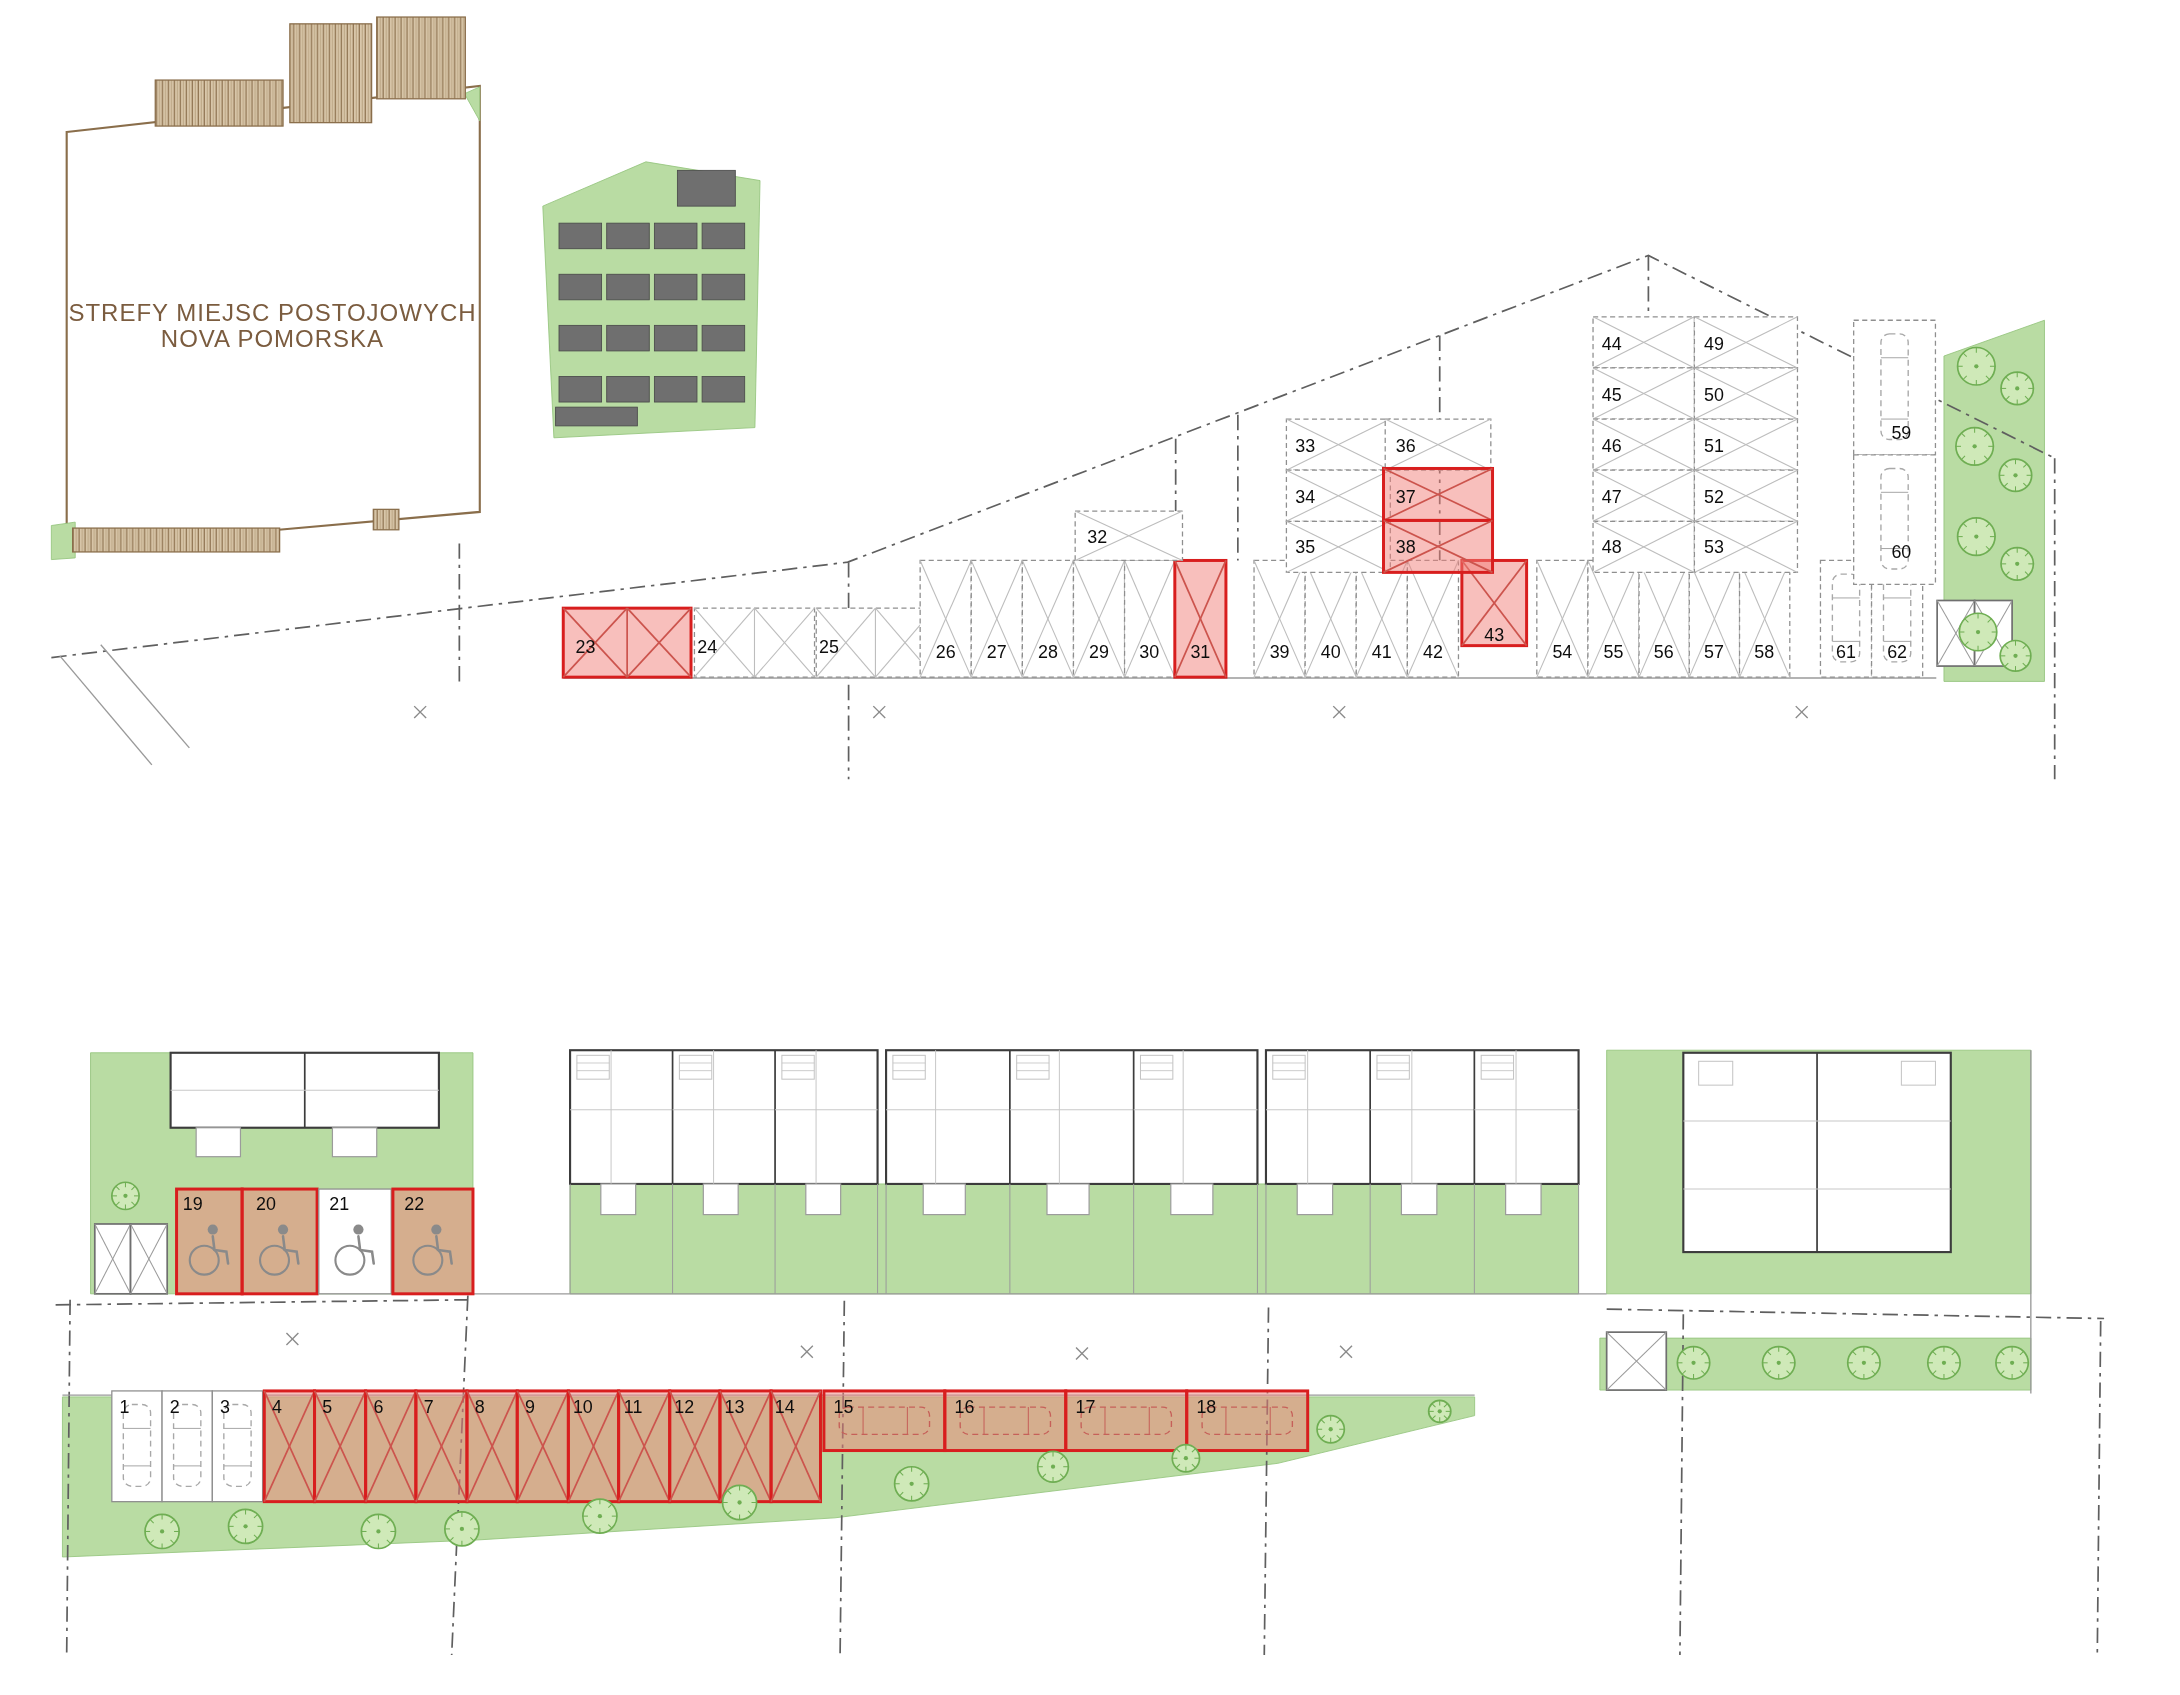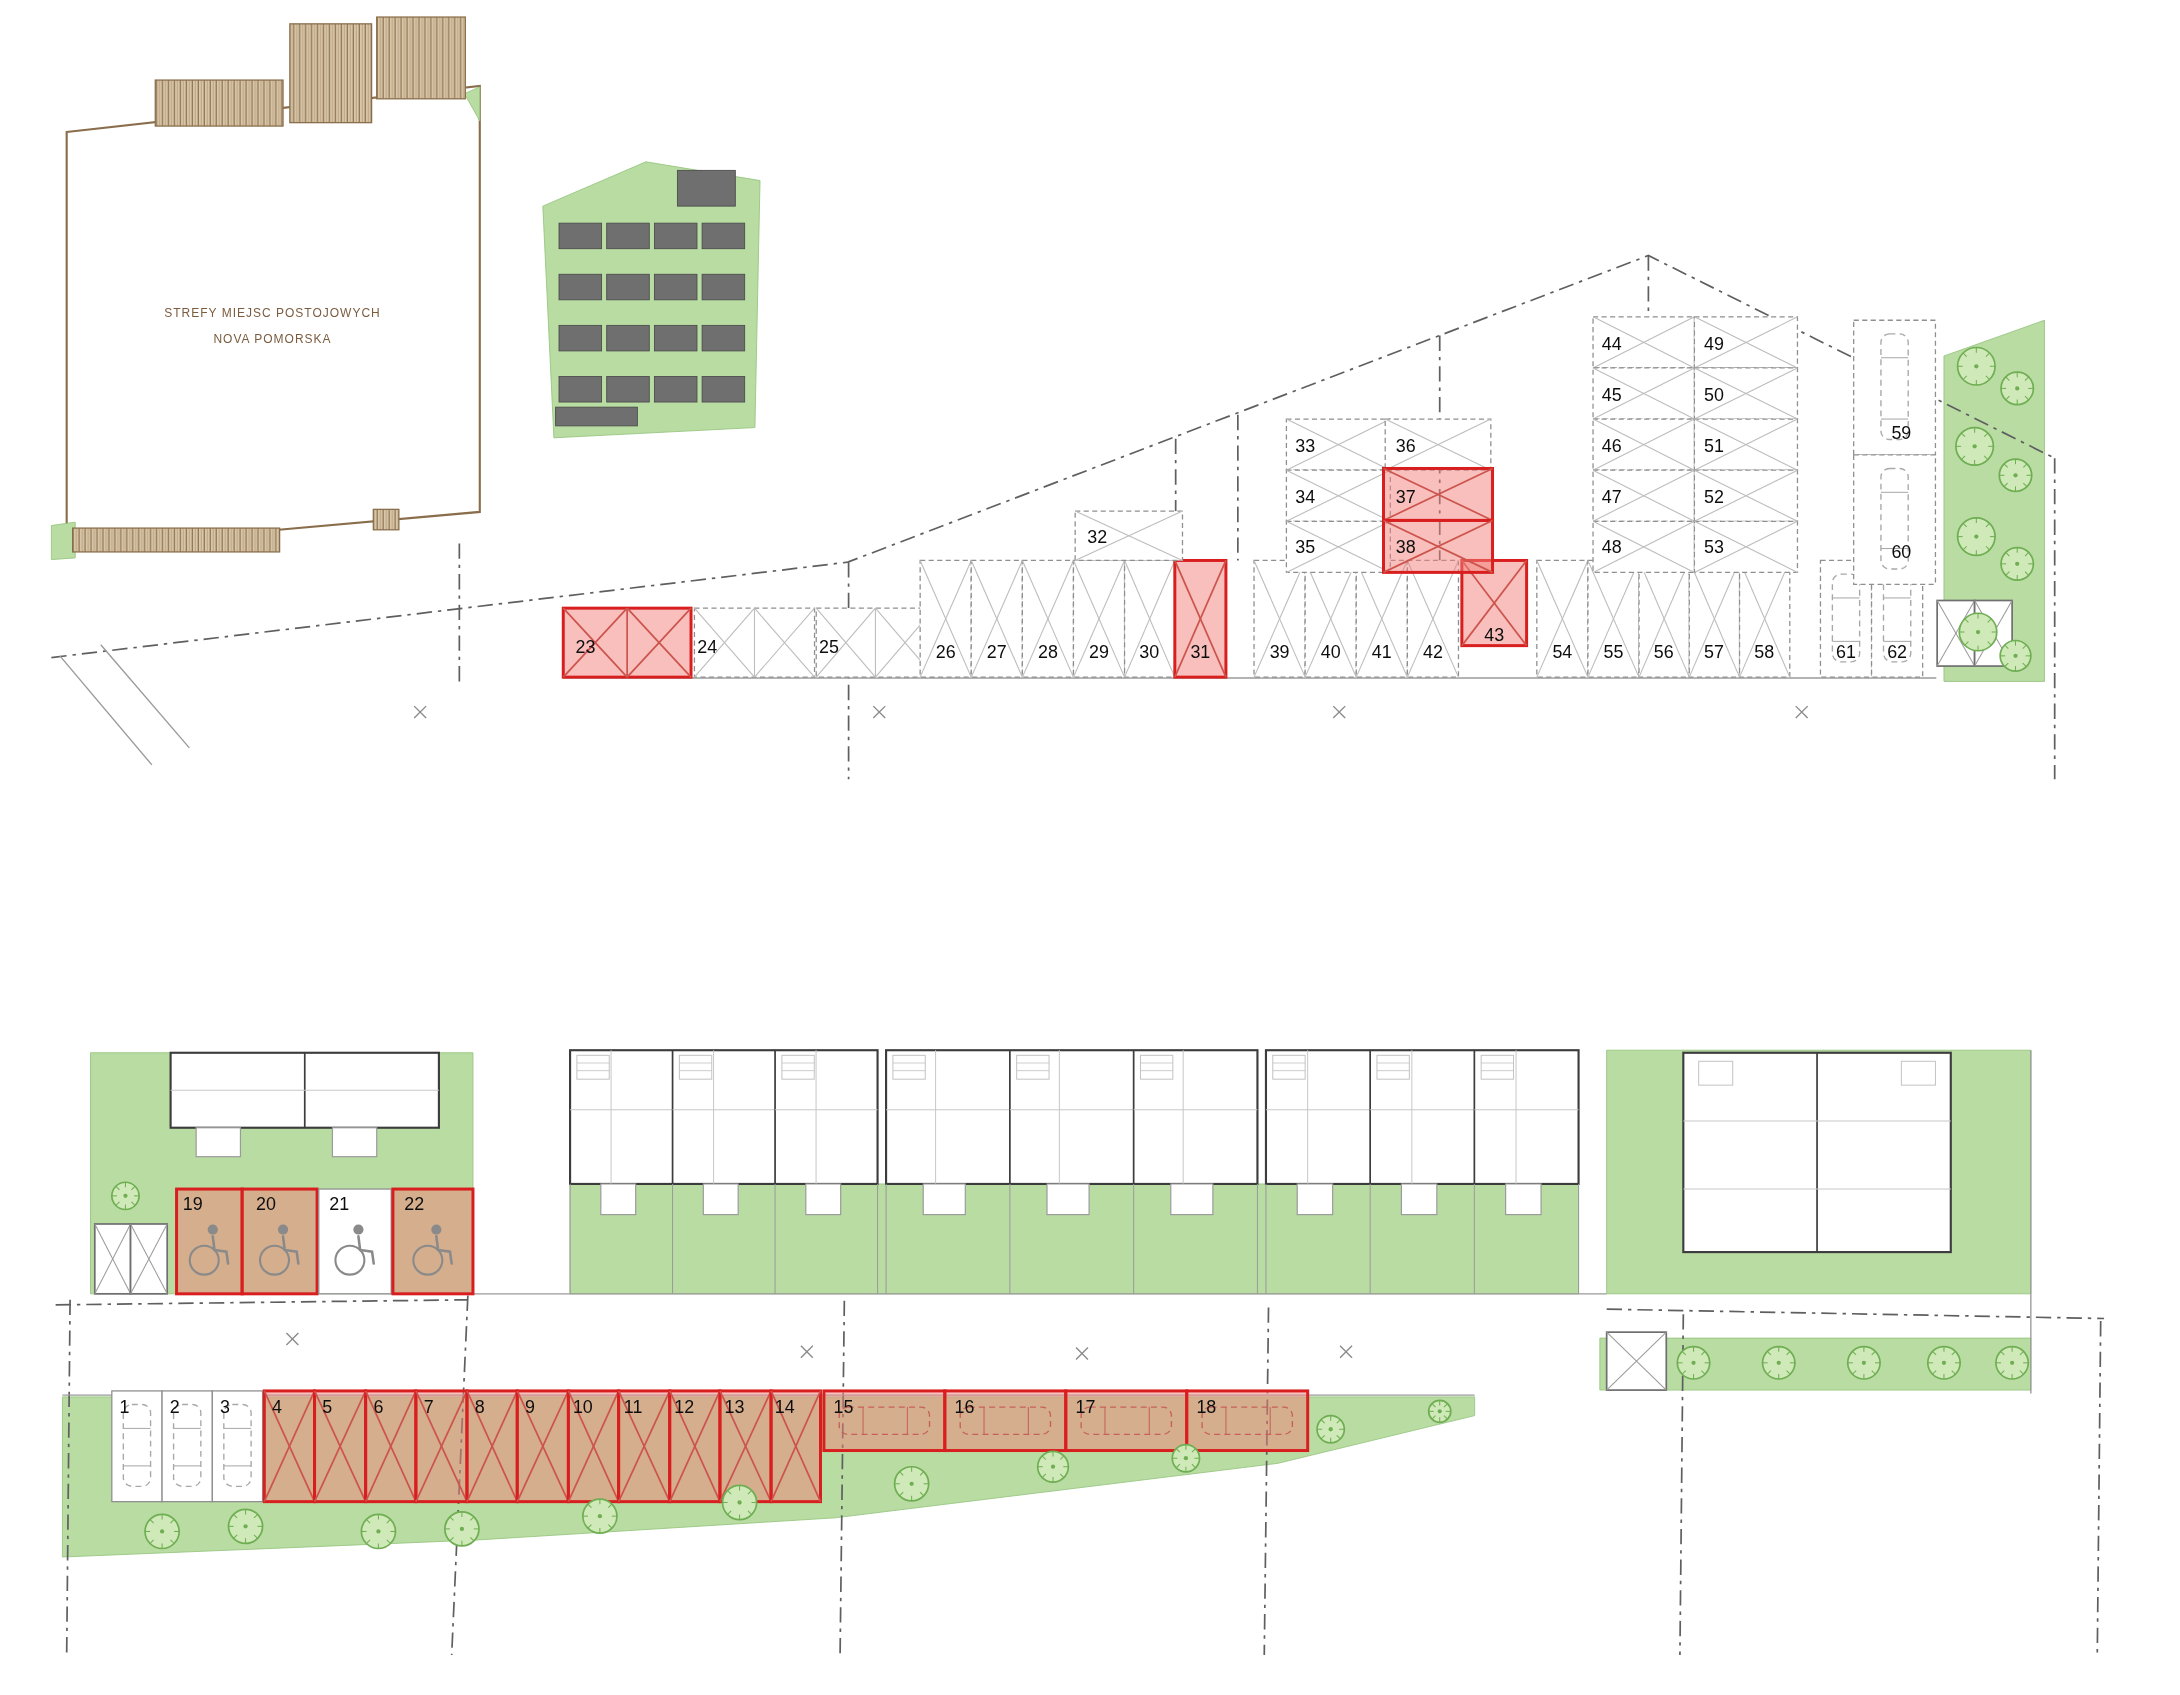--- a/index.html
+++ b/index.html
@@ -1,20 +1,20 @@
 <!DOCTYPE html>
 <html style="font-size:13.6px"><head>
 <meta charset="utf-8">
 <style>
   html,body{margin:0;padding:0;background:#ffffff;}
   .canvas{position:relative;width:2181px;height:1695px;background:#ffffff;overflow:hidden;
           font-family:"Liberation Sans",sans-serif;}
   .canvas svg{position:absolute;left:0;top:0;font-family:"Liberation Sans",sans-serif;}
   .inset-title{position:absolute;left:68px;top:300px;width:409px;text-align:center;
-               color:#7b5c3f;font-size:12px;line-height:26.4px;letter-spacing:1px;}
+               color:#7b5c3f;font-size:24px;line-height:26.4px;letter-spacing:1px;}
 </style>
 </head>
 <body>
 
 <div class="canvas">
   <svg id="plan" width="2181" height="1695" viewBox="0 0 2560 1990">
       <defs>
         <pattern id="brownHatch" width="7" height="7" patternUnits="userSpaceOnUse">
           <rect x="0" y="0" width="7" height="7" fill="#d9c7aa"></rect>
           <line x1="1.5" y1="0" x2="1.5" y2="7" stroke="#8a6e4b" stroke-width="1.4"></line>

